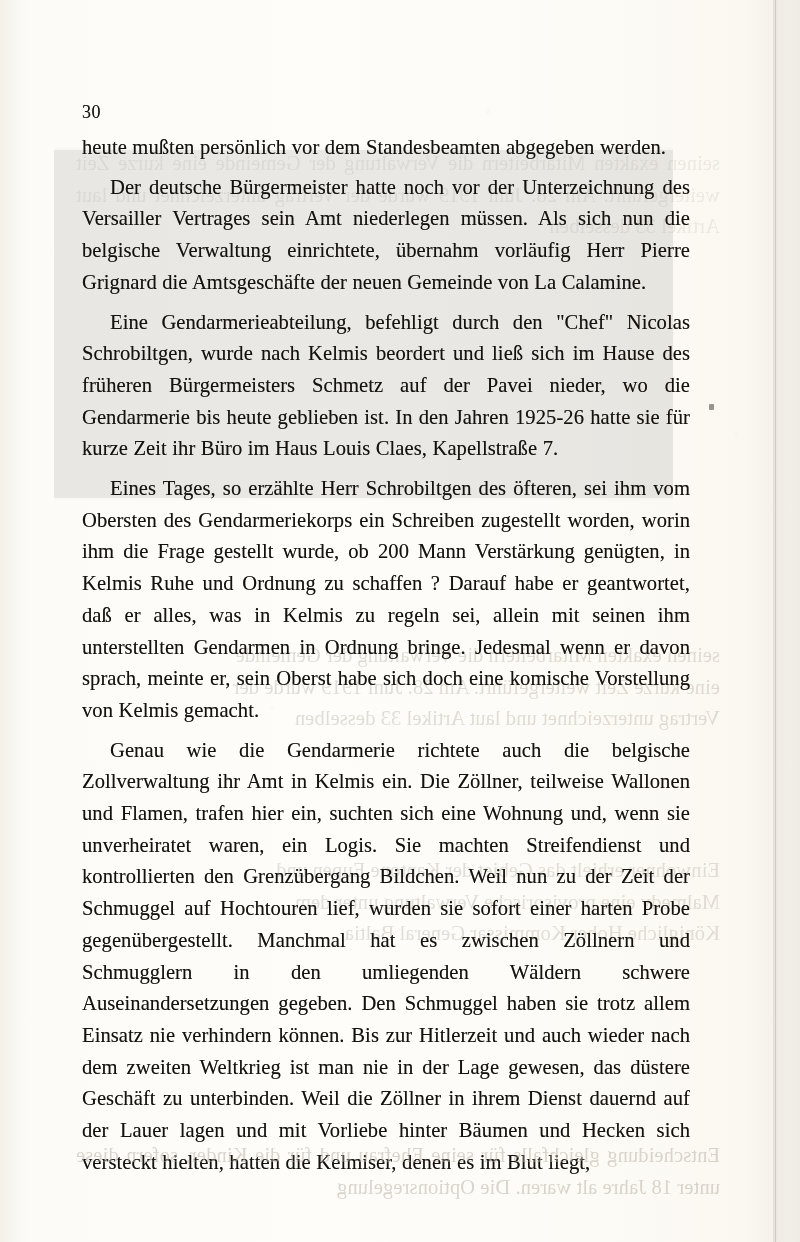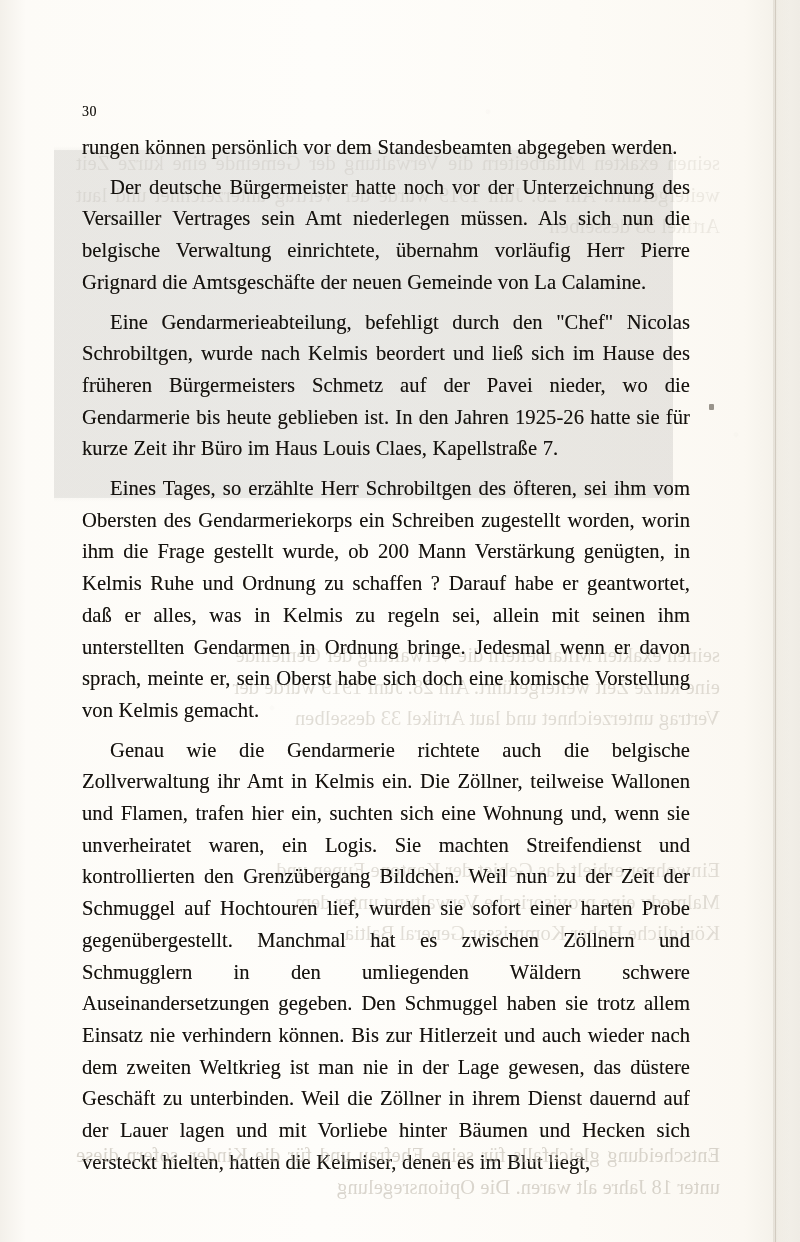--- a/index.html
+++ b/index.html
@@ -117,21 +117,21 @@
   
   .text-column {
     position: absolute;
     left: 82px;
     top: 100px;
     width: 608px;
     color: #15120e;
   }
 
   .folio {
-    font-size: 14px;
+    font-size: 18px;
     line-height: 24px;
     letter-spacing: .4px;
     margin: 0 0 8px 0;
   }
 
   p.body {
     margin: 0;
     font-size: 20.6px;
     line-height: 31.7px;
     text-align: justify;
@@ -168,21 +168,21 @@
   <div class="showthrough t-low">Einwohner erhielt das Gebiet der Kantone Eupen und
 Malmedy eine provisorische Verwaltung unter dem
 Königliche Hoher Kommissar General Baltia</div>
 
   <div class="speck"></div>
 
   <div class="text-column">
 
     <div class="folio">30</div>
 
-    <p class="body">rungen können persönlich vor dem Standesbeamten abgegeben werden.</p>
+    <p class="body">heute mußten persönlich vor dem Standesbeamten abgegeben werden.</p>
 
     <p class="body indent gap">Der deutsche Bürgermeister hatte noch vor der Unterzeichnung des Versailler Vertrages sein Amt niederlegen müssen. Als sich nun die belgische Verwaltung einrichtete, übernahm vorläufig Herr Pierre Grignard die Amtsgeschäfte der neuen Gemeinde von La Calamine.</p>
 
     <p class="body indent gap">Eine Gendarmerieabteilung, befehligt durch den "Chef" Nicolas Schrobiltgen, wurde nach Kelmis beordert und ließ sich im Hause des früheren Bürgermeisters Schmetz auf der Pavei nieder, wo die Gendarmerie bis heute geblieben ist. In den Jahren 1925-26 hatte sie für kurze Zeit ihr Büro im Haus Louis Claes, Kapellstraße 7.</p>
 
     <p class="body indent gap">Eines Tages, so erzählte Herr Schrobiltgen des öfteren, sei ihm vom Obersten des Gendarmeriekorps ein Schreiben zugestellt worden, worin ihm die Frage gestellt wurde, ob 200 Mann Verstärkung genügten, in Kelmis Ruhe und Ordnung zu schaffen ? Darauf habe er geantwortet, daß er alles, was in Kelmis zu regeln sei, allein mit seinen ihm unterstellten Gendarmen in Ordnung bringe. Jedesmal wenn er davon sprach, meinte er, sein Oberst habe sich doch eine komische Vorstellung von Kelmis gemacht.</p>
 
     <p class="body indent gap">Genau wie die Gendarmerie richtete auch die belgische Zollverwaltung ihr Amt in Kelmis ein. Die Zöllner, teilweise Wallonen und Flamen, trafen hier ein, suchten sich eine Wohnung und, wenn sie unverheiratet waren, ein Logis. Sie machten Streifendienst und kontrollierten den Grenzübergang Bildchen. Weil nun zu der Zeit der Schmuggel auf Hochtouren lief, wurden sie sofort einer harten Probe gegenübergestellt. Manchmal hat es zwischen Zöllnern und Schmugglern in den umliegenden Wäldern schwere Auseinandersetzungen gegeben. Den Schmuggel haben sie trotz allem Einsatz nie verhindern können. Bis zur Hitlerzeit und auch wieder nach dem zweiten Weltkrieg ist man nie in der Lage gewesen, das düstere Geschäft zu unterbinden. Weil die Zöllner in ihrem Dienst dauernd auf der Lauer lagen und mit Vorliebe hinter Bäumen und Hecken sich versteckt hielten, hatten die Kelmiser, denen es im Blut liegt,</p>
 
   </div>

